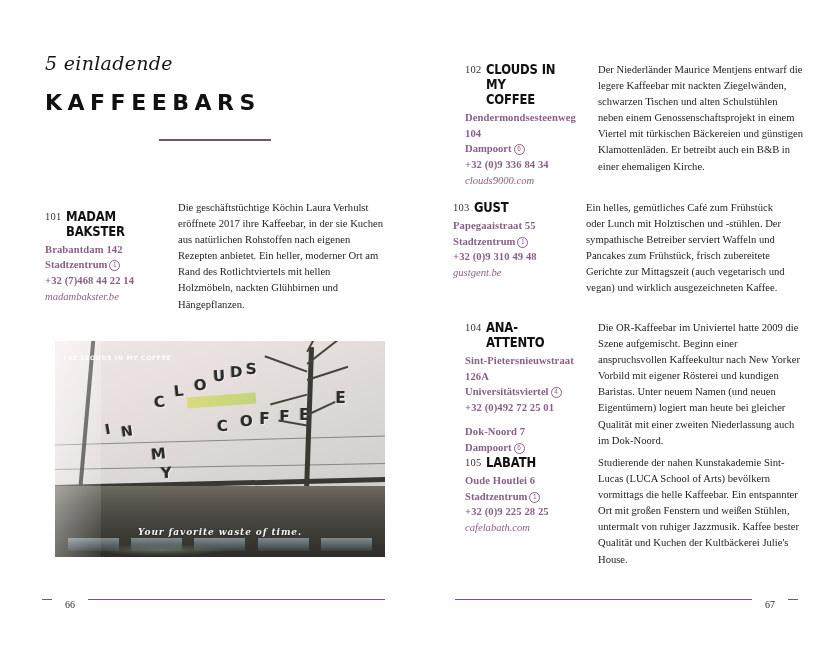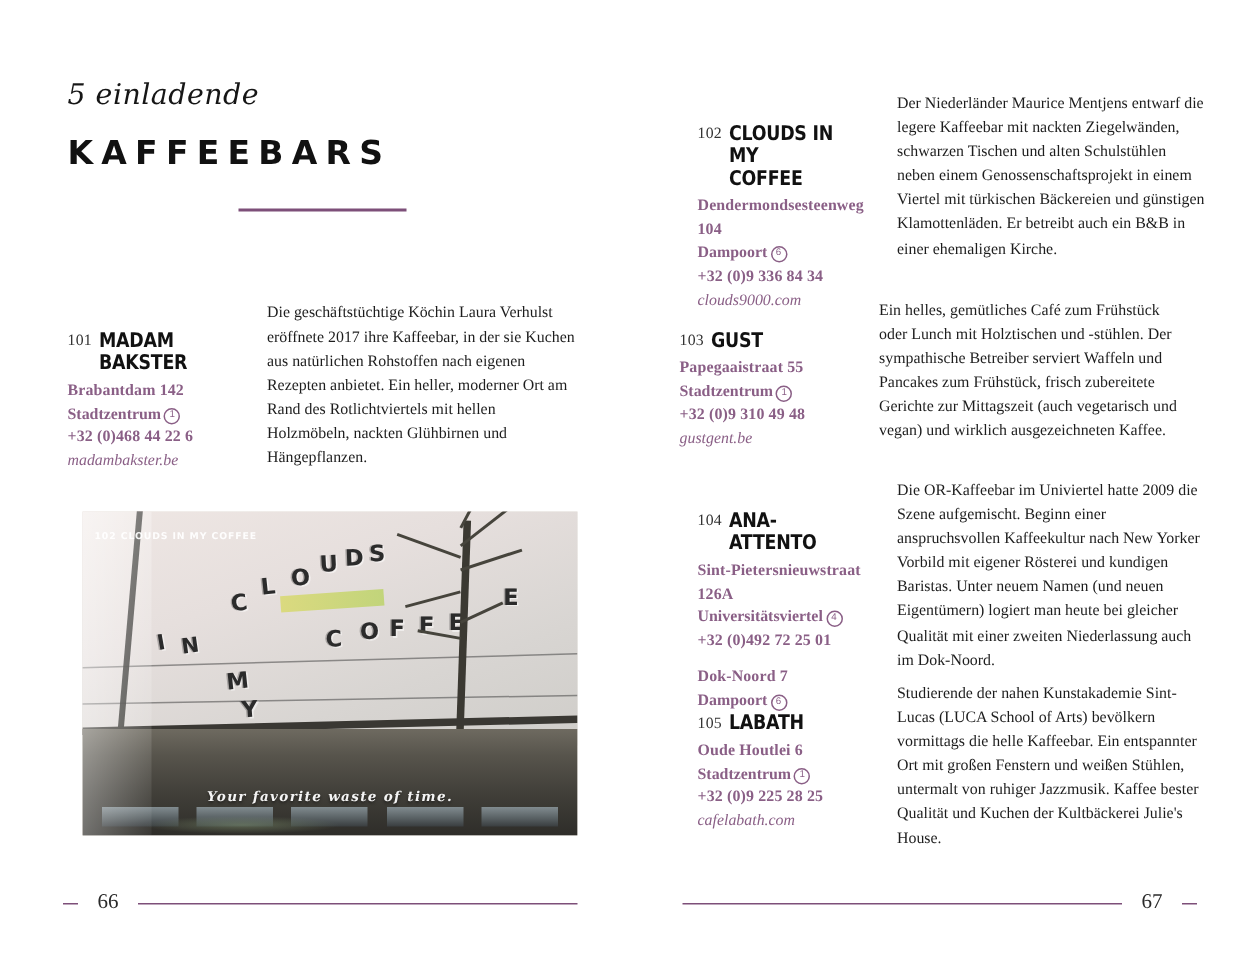--- a/index.html
+++ b/index.html
@@ -72,21 +72,20 @@
   .entry-left-col {
     width: 133px;
     flex: 0 0 133px;
     padding-right: 8px;
     box-sizing: border-box;
   }
   .entry-head {
     display: flex;
     align-items: baseline;
     gap: 5px;
-    margin-top: 20px;
   }
   .entry-index {
     font-family: "Liberation Serif", serif;
     font-size: 10.5px;
     color: #333333;
     letter-spacing: 0.2px;
     flex: 0 0 auto;
     position: relative;
     top: -1px;
   }
@@ -268,23 +267,23 @@
     letter-spacing: 0.9px;
     color: rgba(255,255,255,.95);
     text-shadow: 0 1px 2px rgba(0,0,0,.45);
   }
 
   
   .footer {
     position: absolute;
     bottom: 38px;
     display: flex;
-    align-items: center;
+    align-items: flex-start;
     font-family: "Liberation Serif", serif;
-    font-size: 14px;
+    font-size: 10px;
     color: #2a2a2a;
   }
   .footer-left {
     left: 42px;
     width: 343px;
   }
   .footer-right {
     right: 42px;
     width: 343px;
     justify-content: flex-end;
@@ -316,21 +315,21 @@
 
     <div class="entry" style="left:45px; top:200px;align-items:center;">
       <div class="entry-left-col">
         <div class="entry-head">
           <span class="entry-index">101</span>
           <span class="entry-name">MADAM BAKSTER</span>
         </div>
         <div class="entry-contact">
           <div class="addr">Brabantdam 142</div>
           <div><span class="district">Stadtzentrum</span><span class="marker">1</span></div>
-          <div class="phone">+32 (0)468 44 22 6</div>
+          <div class="phone">+32 (7)468 44 22 14</div>
           <div class="web">madambakster.be</div>
         </div>
       </div>
       <div class="entry-body">Die geschäftstüchtige Köchin Laura Verhulst eröffnete 2017 ihre Kaffeebar, in der sie Kuchen aus natürlichen Rohstoffen nach eigenen Rezepten anbietet. Ein heller, moderner Ort am Rand des Rotlichtviertels mit hellen Holzmöbeln, nackten Glühbirnen und Hängepflanzen.</div>
     </div>
 
     <div class="photo">
       <div class="sky"></div>
       <div class="wire w1"></div>
       <div class="wire w2"></div>

